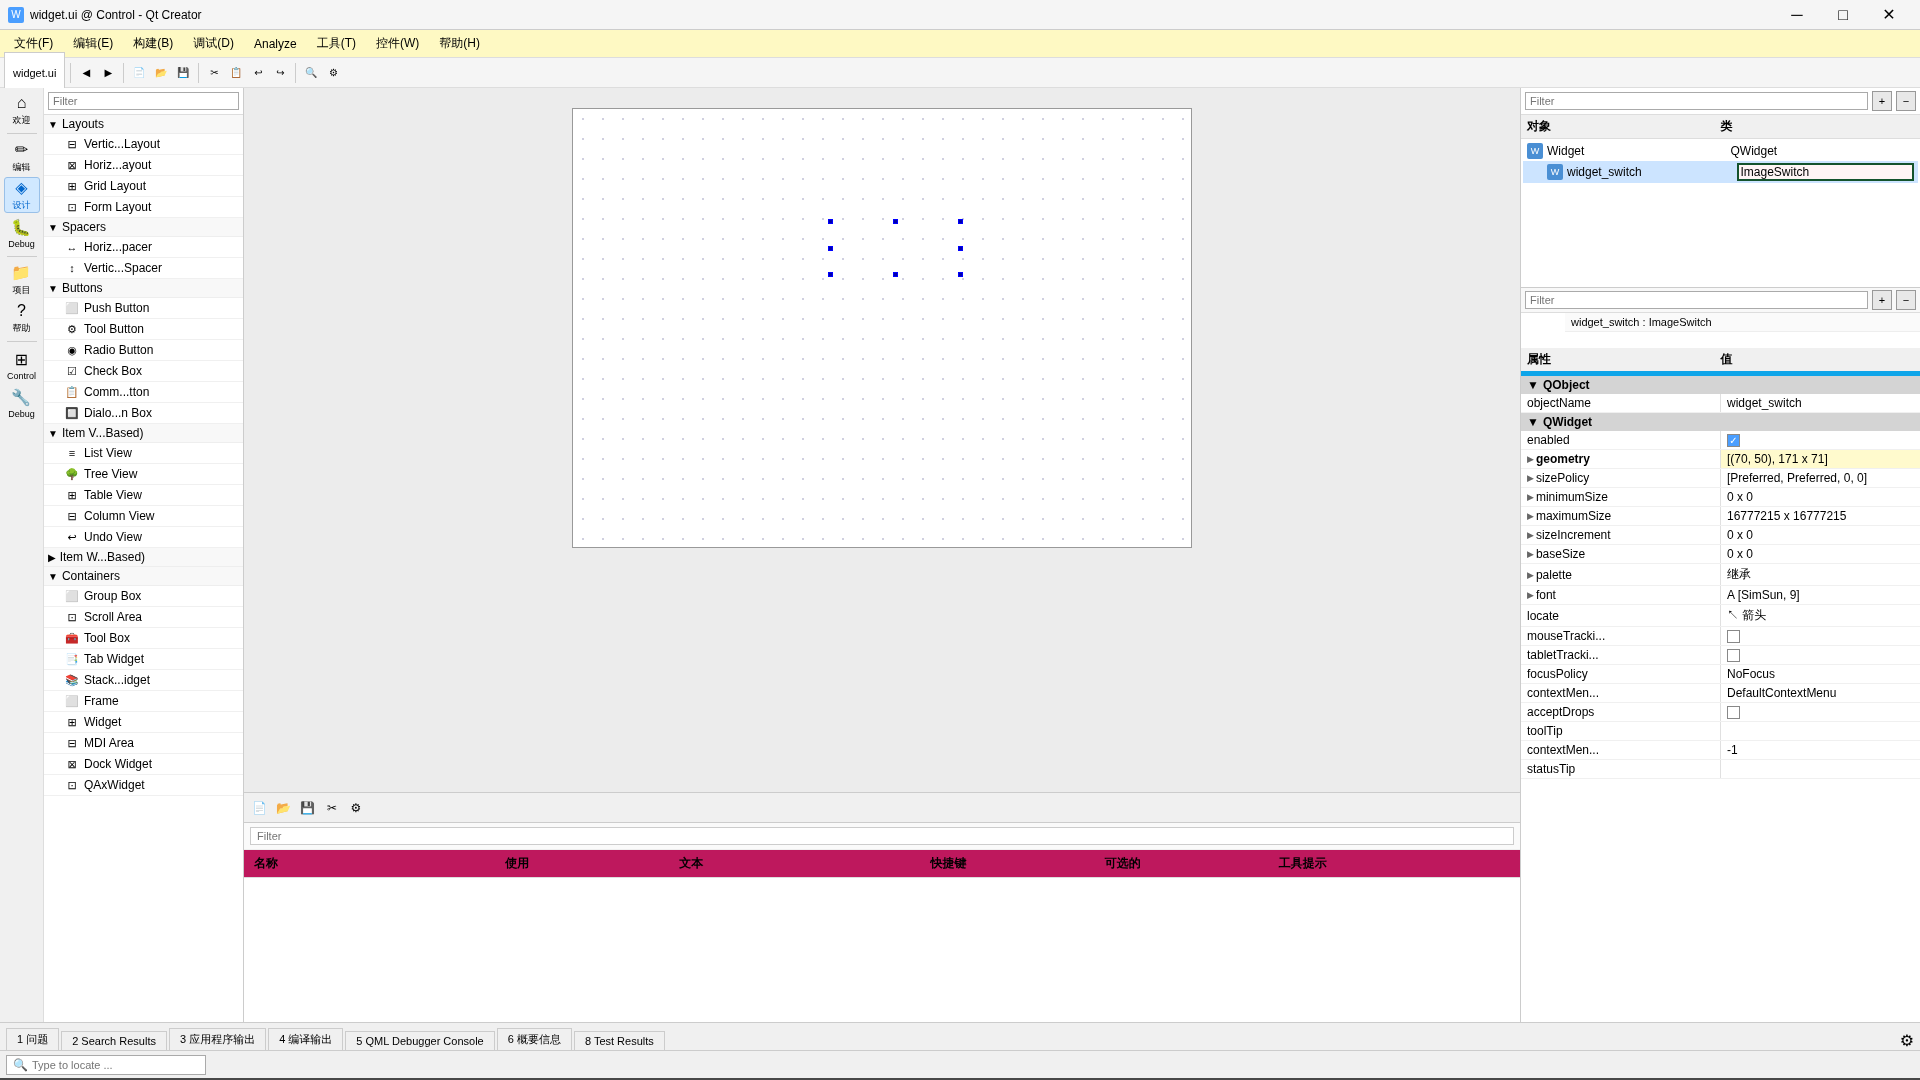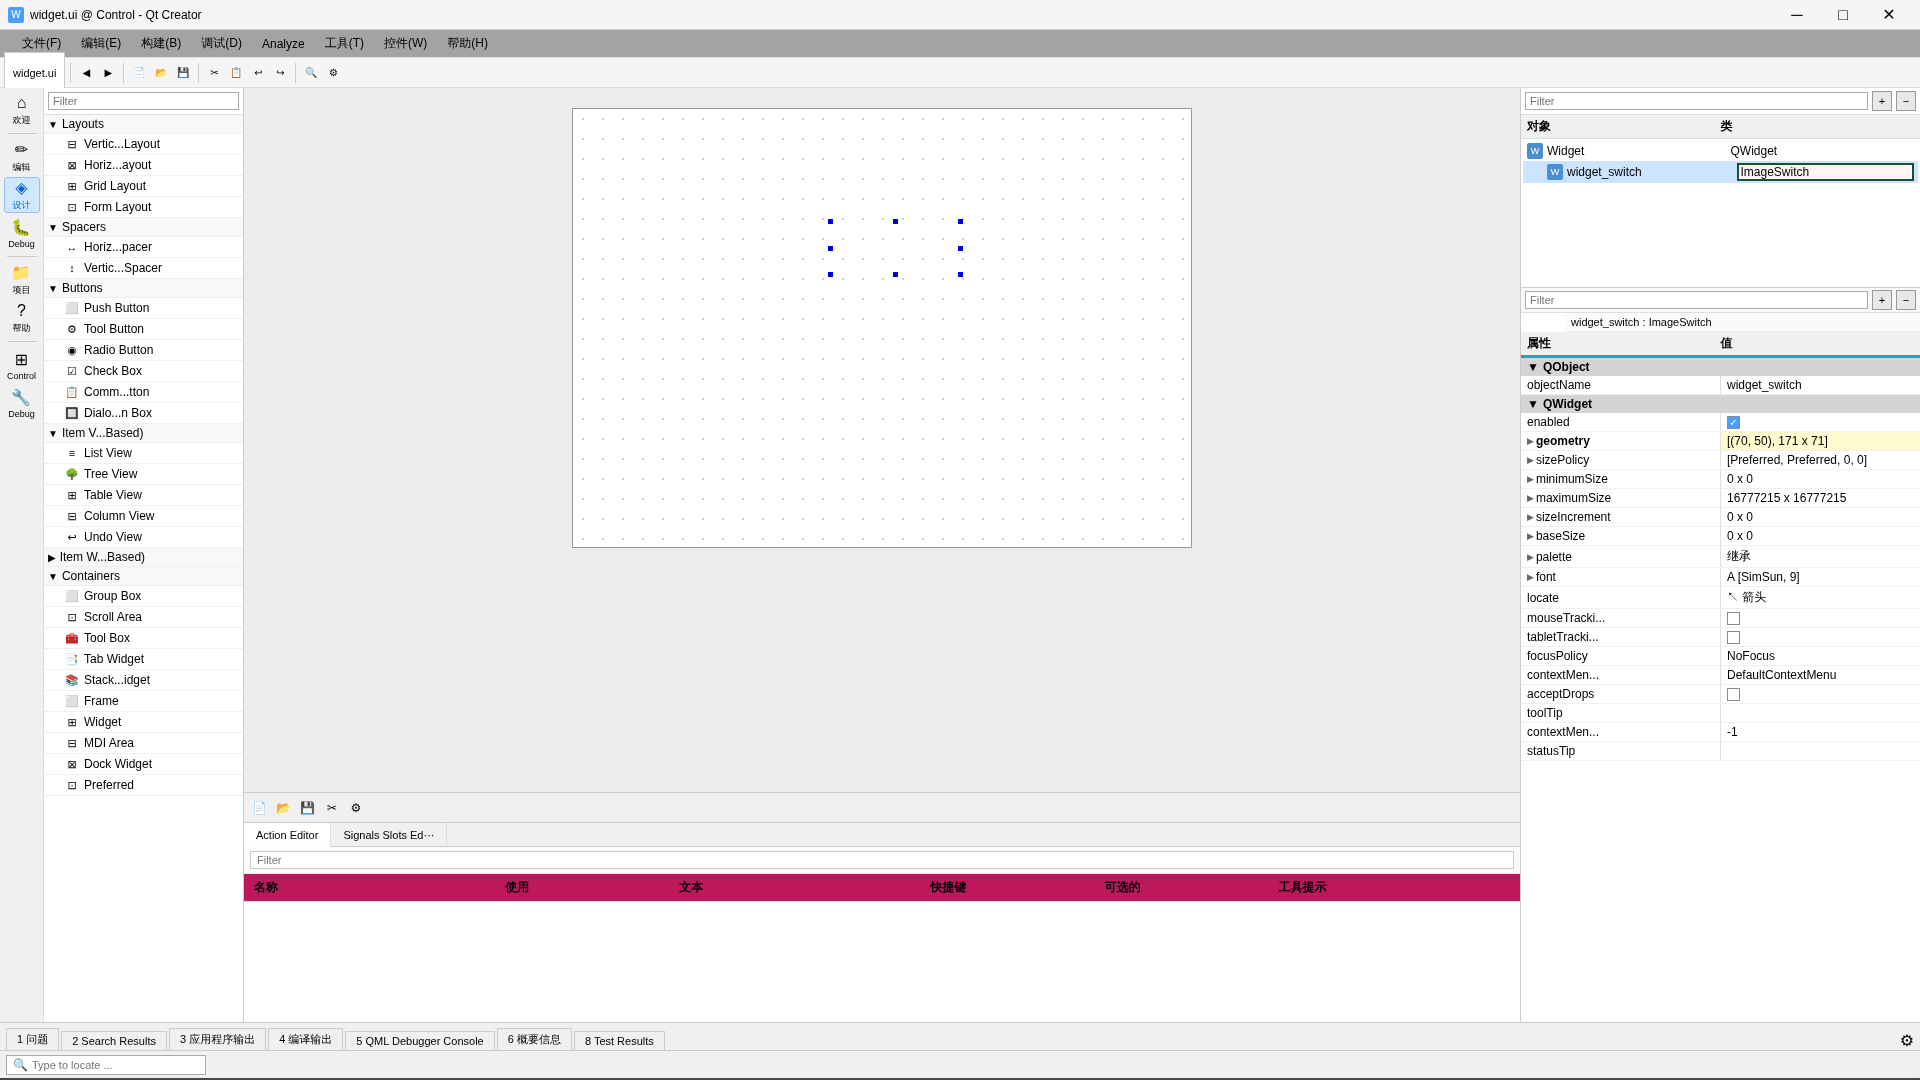--- a/index.html
+++ b/index.html
@@ -40,25 +40,25 @@
     }
     #title-bar .window-controls button {
       width: 46px; height: 30px;
       border: none; background: transparent;
       cursor: pointer; font-size: 16px;
       display: flex; align-items: center; justify-content: center;
     }
 
     
     #menu-bar {
-      background: #a3a3a3;
+      background: #fef9c3;
       height: 28px;
       display: flex;
       align-items: center;
-      padding: 0 12px;
+      padding: 0 4px;
       border-bottom: 1px solid #ddd;
     }
     #menu-bar .menu-item {
       padding: 4px 10px;
       cursor: pointer;
       font-size: 12px;
       border-radius: 3px;
     }
 
     
@@ -377,22 +377,23 @@
     #props-subtitle {
       padding: 3px 6px;
       font-size: 11px;
       background: #fafafa;
       border-bottom: 1px solid #eee;
       margin-left: 44px;
     }
     #props-header {
       display: flex;
       background: #f0f0f0;
-      border-bottom: 3px solid #0ea5e9;
+      border-bottom: 5px solid #0ea5e9;
       padding: 3px 6px;
+      margin-top: 16px;
     }
     #props-header .col-prop { flex: 1; font-size: 12px; font-weight: bold; }
     #props-header .col-val { flex: 1; font-size: 12px; font-weight: bold; }
 
     #props-table {
       flex: 1;
       overflow-y: auto;
     }
     .prop-group {
       background: #d4d4d4;
@@ -701,21 +702,21 @@
       <div class="tree-item">
         <span class="item-icon">⊟</span>
         <span>MDI Area</span>
       </div>
       <div class="tree-item">
         <span class="item-icon">⊠</span>
         <span>Dock Widget</span>
       </div>
       <div class="tree-item">
         <span class="item-icon">⊡</span>
-        <span>Preferred</span>
+        <span>QAxWidget</span>
       </div>
     </div>
   </div>
 
   <div id="canvas-area">
 
     <div id="canvas">
       <div id="canvas-inner">
         <div class="dot-grid"></div>
 
@@ -732,24 +733,20 @@
 
     <div id="canvas-bottom">
       <button class="tool-btn">📄</button>
       <button class="tool-btn">📂</button>
       <button class="tool-btn">💾</button>
       <button class="tool-btn">✂</button>
       <button class="tool-btn">⚙</button>
     </div>
 
     <div id="action-area">
-      <div id="action-tabs">
-        <div class="action-tab active">Action Editor</div>
-        <div class="action-tab">Signals Slots Ed···</div>
-      </div>
       <div class="filter-row">
         <input type="text" placeholder="Filter" style="">
       </div>
       <div id="action-table">
         <div id="action-table-header">
           <div class="col" style="flex:1.5;">名称</div>
           <div class="col" style="flex:1;">使用</div>
           <div class="col" style="flex:1.5;">文本</div>
           <div class="col" style="flex:1;">快捷键</div>
           <div class="col" style="flex:1;">可选的</div>

